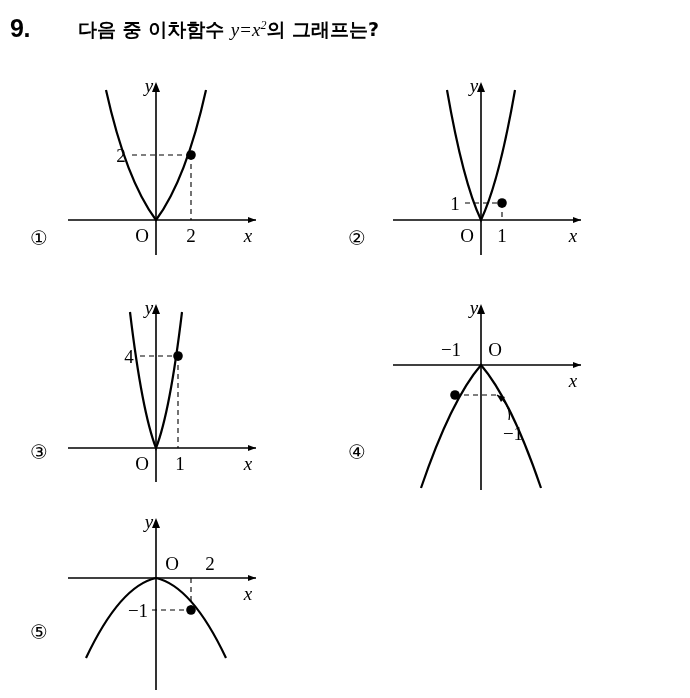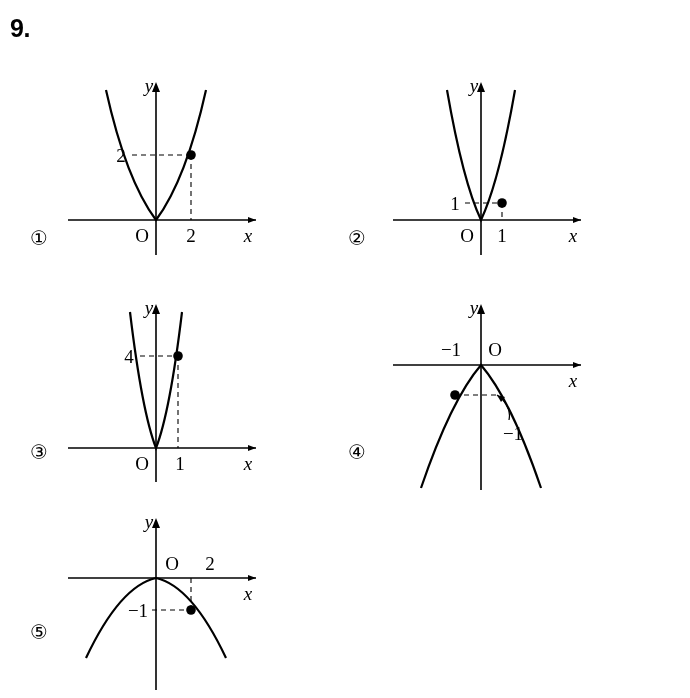--- a/index.html
+++ b/index.html
@@ -116,20 +116,21 @@
     font-style: normal;
   }
 </style>
 </head>
 <body>
 
 <div id="page">
 
   <div class="q-header">
     <div class="q-number">9.</div>
+    <div class="q-text"><span>다음 중 이차함수 </span><span class="q-math"><span>y</span><span class="op">=</span><span>x</span><span class="sup">2</span></span><span>의 그래프는?</span></div>
   </div>
 
   <div class="choice" id="choice-1">
     <div class="choice-label lbl-1">①</div>
     <div class="graph g-1">
       <svg width="230" height="190" viewBox="0 0 230 190">
 
         <line x1="8" y1="150" x2="196" y2="150" stroke="#000" stroke-width="1.6"></line>
         <polygon points="196,150 188,147 188,153" fill="#000"></polygon>
 

